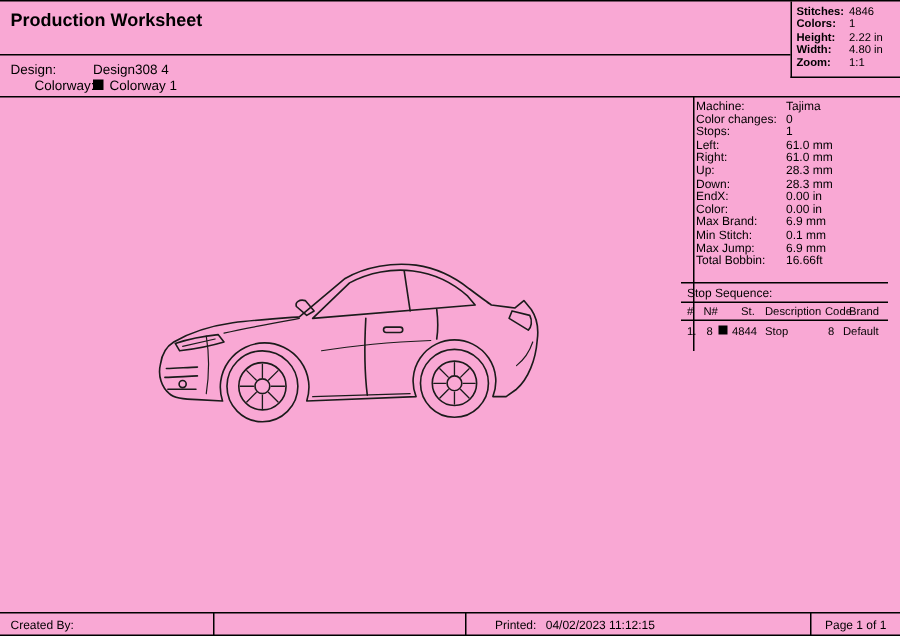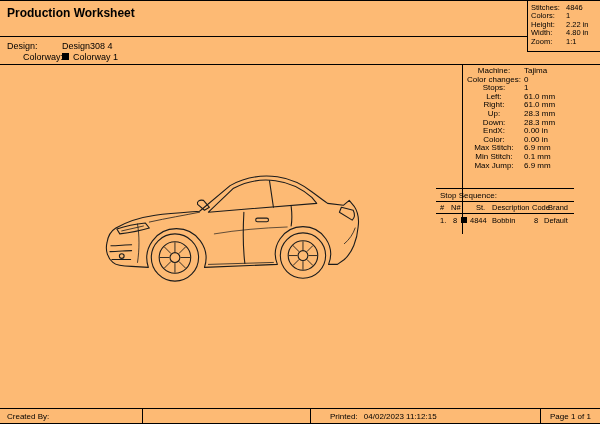--- a/index.html
+++ b/index.html
@@ -1,42 +1,42 @@
 <!DOCTYPE html>
 <html><head>
 <meta charset="utf-8">
 <style>
   html, body { margin: 0; padding: 0; }
   body {
     width: 600px; height: 424px; position: relative;
     font-family: "Liberation Sans", sans-serif;
     background: #fff; color: #000; overflow: hidden;
   }
-  .page { position: absolute; inset: 0; background: #fdba74;
+  .page { position: absolute; inset: 0; background: #f9a8d4;
           border-top: 1px solid #000; border-bottom: 1px solid #000; }
   .abs { position: absolute; }
   .hline { position: absolute; height: 1px; background: #000; }
   .vline { position: absolute; width: 1px; background: #000; }
   .title { font-size: 12px; font-weight: bold; white-space: nowrap; }
   .subtitle { font-size: 9px; white-space: nowrap; }
   .f9 { font-size: 9px; white-space: nowrap; }
   .f8 { font-size: 8px; white-space: nowrap; text-align: right; }
   .chip { position: absolute; background: #000; }
 
   .statsbox { position: absolute; left: 527px; top: 0; width: 73px; height: 47px;
               border-left: 1px solid #000; border-bottom: 1px solid #000;
               padding: 3px 0 0 3px; }
   .srow { display: flex; font-size: 7.5px; line-height: 8.4px; white-space: nowrap; }
-  .srow .lab { width: 35px; }
-
-  .mpanel { position: absolute; left: 464px; top: 66px; width: 136px; text-align: center; }
+  .srow .lab { width: 35px; font-weight: bold; }
+
+  .mpanel { position: absolute; left: 464px; top: 66px; width: 136px; }
   .mrow { display: flex; font-size: 8px; line-height: 8.6px; white-space: nowrap; }
   .mrow .lab { width: 60px; }
 
-  .stoparea { position: absolute; left: 436px; top: 187px; width: 138px; height: 50px; }
+  .stoparea { position: absolute; left: 454px; top: 187px; width: 138px; height: 50px; }
   .stoparea .t { position: absolute; left: 4px; top: 3px; font-size: 8px; }
   .th, .td { position: absolute; font-size: 7.5px; white-space: nowrap; }
   .th { top: 15px; }
   .td { top: 28px; }
 
   .carwrap { position: absolute; left: 98px; top: 160px; width: 276px; height: 130px; }
 </style>
 </head>
 <body>
 
@@ -110,30 +110,34 @@
     </div>
     <div class="mrow">
       <span class="lab">EndX:</span>
       <span>0.00 in</span>
     </div>
     <div class="mrow">
       <span class="lab">Color:</span>
       <span>0.00 in</span>
     </div>
     <div class="mrow">
-      <span class="lab">Max Stitch:</span>
+      <span class="lab">Max Brand:</span>
       <span>6.9 mm</span>
     </div>
     <div class="mrow">
       <span class="lab">Min Stitch:</span>
       <span>0.1 mm</span>
     </div>
     <div class="mrow">
       <span class="lab">Max Jump:</span>
       <span>6.9 mm</span>
+    </div>
+    <div class="mrow">
+      <span class="lab">Total Bobbin:</span>
+      <span>16.66ft</span>
     </div>
   </div>
 
   <div class="stoparea">
     <div class="hline" style="left:0;top:0;width:138px"></div>
     <div class="t">Stop Sequence:</div>
     <div class="hline" style="left:0;top:13px;width:138px"></div>
 
     <span class="th" style="left:4px">#</span>
     <span class="th" style="left:15px">N#</span>
@@ -141,21 +145,21 @@
     <span class="th" style="left:56px">Description</span>
     <span class="th" style="left:96px">Code</span>
     <span class="th" style="left:112px">Brand</span>
 
     <div class="hline" style="left:0;top:25px;width:138px"></div>
 
     <span class="td" style="left:4px">1.</span>
     <span class="td" style="left:17px">8</span>
     <span class="chip" style="left:25px;top:29px;width:6px;height:6px"></span>
     <span class="td" style="left:34px">4844</span>
-    <span class="td" style="left:56px">Bobbin</span>
+    <span class="td" style="left:56px">Stop</span>
     <span class="td" style="left:98px">8</span>
     <span class="td" style="left:108px">Default</span>
   </div>
 
   <div class="carwrap">
     <svg viewBox="0 0 280 132" width="276" height="130">
       <g fill="none" stroke="#1b1b1b" stroke-width="1.1" stroke-linecap="round" stroke-linejoin="round">
 
         <path d="M15,103 C10,99 7,91 9,83 C10,76 13,71 18,68 C30,61 44,57 58,55 C74,53 90,52 103,51
                  L134,25 C148,17 166,14 182,16 C196,18 208,24 218,32 C226,38 230,41 233,43

